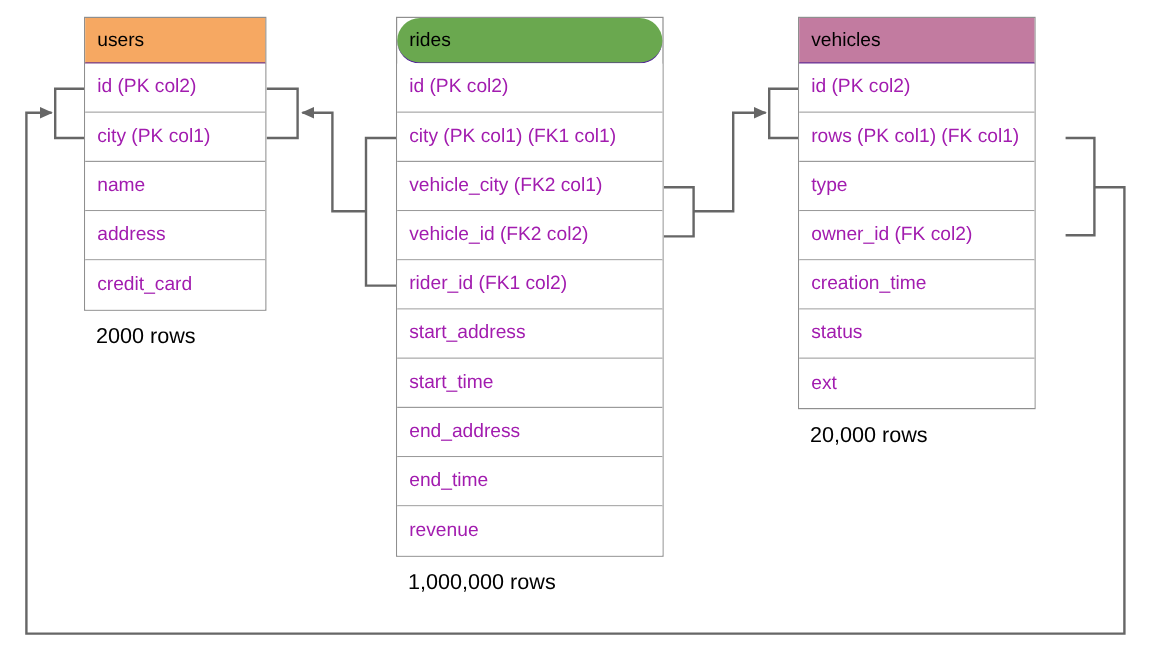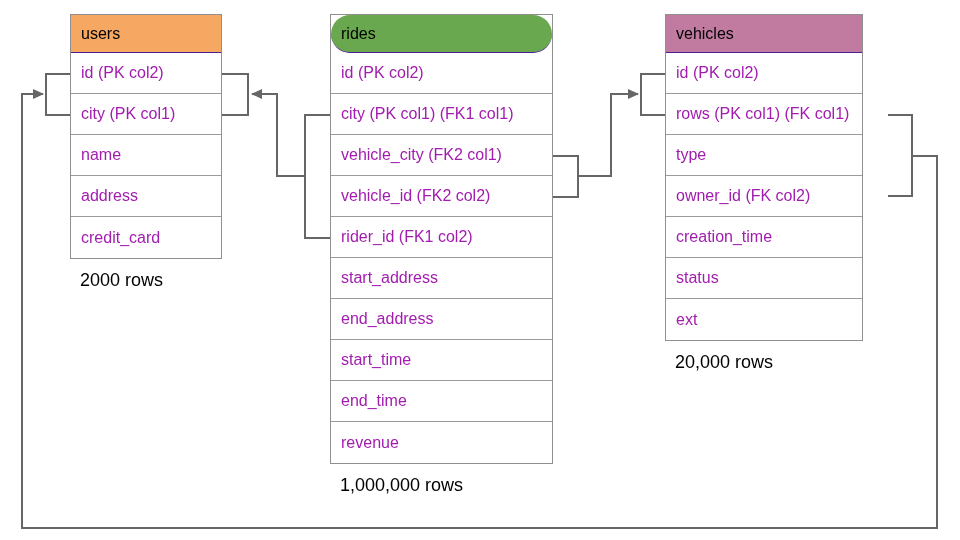--- a/index.html
+++ b/index.html
@@ -110,22 +110,22 @@
   <div class="tbl" id="table-rides">
     <div class="tbl-box">
       <div class="tbl-header" style="background: rgb(106, 168, 79); border-radius: 19px;">rides</div>
       <div class="tbl-rows">
           <div class="tbl-row">id (PK col2)</div>
           <div class="tbl-row">city (PK col1) (FK1 col1)</div>
           <div class="tbl-row">vehicle_city (FK2 col1)</div>
           <div class="tbl-row">vehicle_id (FK2 col2)</div>
           <div class="tbl-row">rider_id (FK1 col2)</div>
           <div class="tbl-row">start_address</div>
+          <div class="tbl-row">start_time</div>
           <div class="tbl-row">end_address</div>
-          <div class="tbl-row">start_time</div>
           <div class="tbl-row">end_time</div>
           <div class="tbl-row">revenue</div>
         </div>
     </div>
     <div class="tbl-rowcount">1,000,000 rows</div>
   </div>
 
   <div class="tbl" id="table-vehicles">
     <div class="tbl-box">
       <div class="tbl-header" style="background: rgb(194, 123, 160);">vehicles</div>

